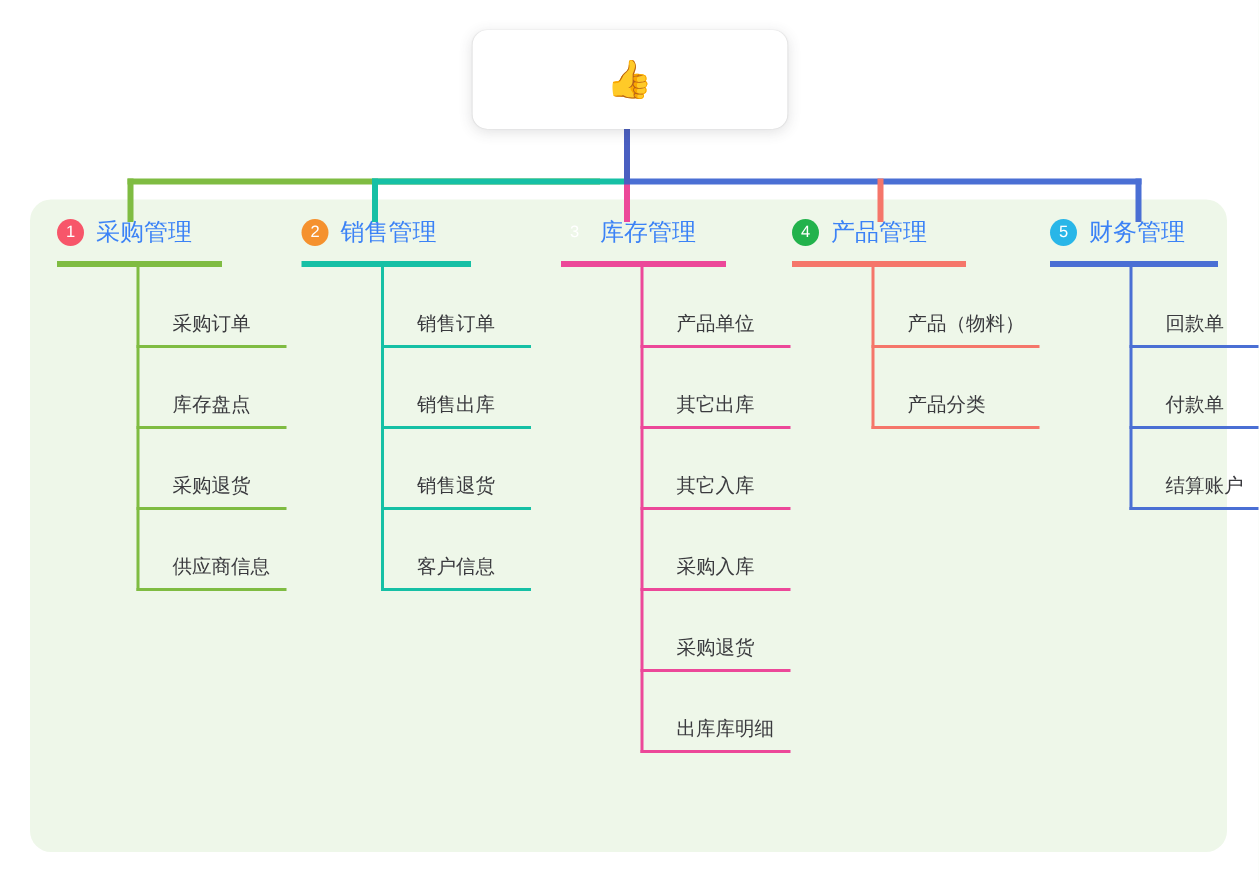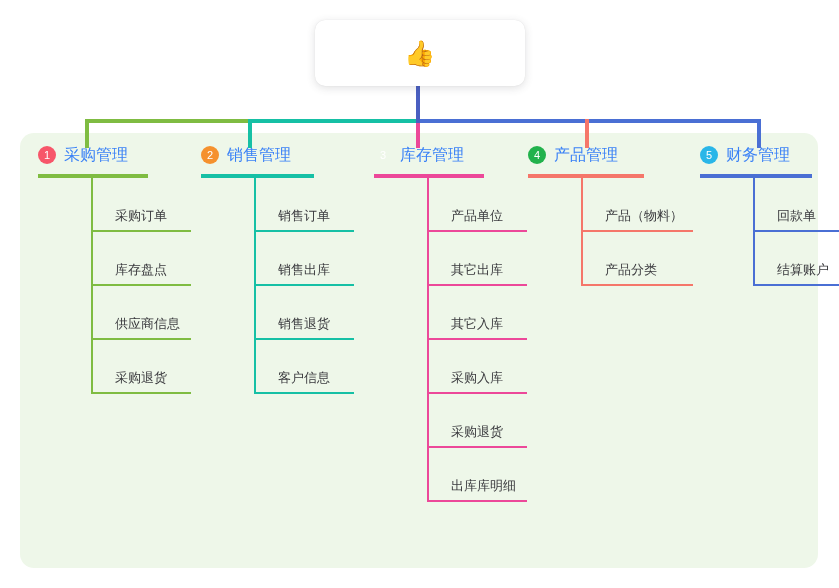--- a/index.html
+++ b/index.html
@@ -128,26 +128,26 @@
           <span class="leaf-label">采购订单</span>
           <span class="leaf-rule" style="background: rgb(127, 188, 66);"></span>
         </div>
         <div class="leaf">
           <span class="leaf-spine" style="background: rgb(127, 188, 66);"></span>
           <span class="leaf-label">库存盘点</span>
           <span class="leaf-rule" style="background: rgb(127, 188, 66);"></span>
         </div>
         <div class="leaf">
           <span class="leaf-spine" style="background: rgb(127, 188, 66);"></span>
+          <span class="leaf-label">采购退货</span>
+          <span class="leaf-rule" style="background: rgb(127, 188, 66);"></span>
+        </div>
+        <div class="leaf">
+          <span class="leaf-spine" style="background: rgb(127, 188, 66);"></span>
           <span class="leaf-label">供应商信息</span>
-          <span class="leaf-rule" style="background: rgb(127, 188, 66);"></span>
-        </div>
-        <div class="leaf">
-          <span class="leaf-spine" style="background: rgb(127, 188, 66);"></span>
-          <span class="leaf-label">采购退货</span>
           <span class="leaf-rule" style="background: rgb(127, 188, 66);"></span>
         </div>
       </div>
   </div>
 
   <div class="column col-2">
     <div class="col-head">
       <span class="badge" style="background: rgb(245, 145, 46);">2</span>
       <span class="col-title">销售管理</span>
     </div>
@@ -243,19 +243,24 @@
     </div>
     <div class="head-rule" style="background: rgb(74, 111, 212);"></div>
     <div class="leaf-list">
         <div class="leaf">
           <span class="leaf-spine" style="background: rgb(74, 111, 212);"></span>
           <span class="leaf-label">回款单</span>
           <span class="leaf-rule" style="background: rgb(74, 111, 212);"></span>
         </div>
         <div class="leaf">
           <span class="leaf-spine" style="background: rgb(74, 111, 212);"></span>
+          <span class="leaf-label">付款单</span>
+          <span class="leaf-rule" style="background: rgb(74, 111, 212);"></span>
+        </div>
+        <div class="leaf">
+          <span class="leaf-spine" style="background: rgb(74, 111, 212);"></span>
           <span class="leaf-label">结算账户</span>
           <span class="leaf-rule" style="background: rgb(74, 111, 212);"></span>
         </div>
       </div>
   </div>
 
 </div>
 
 </body></html>

